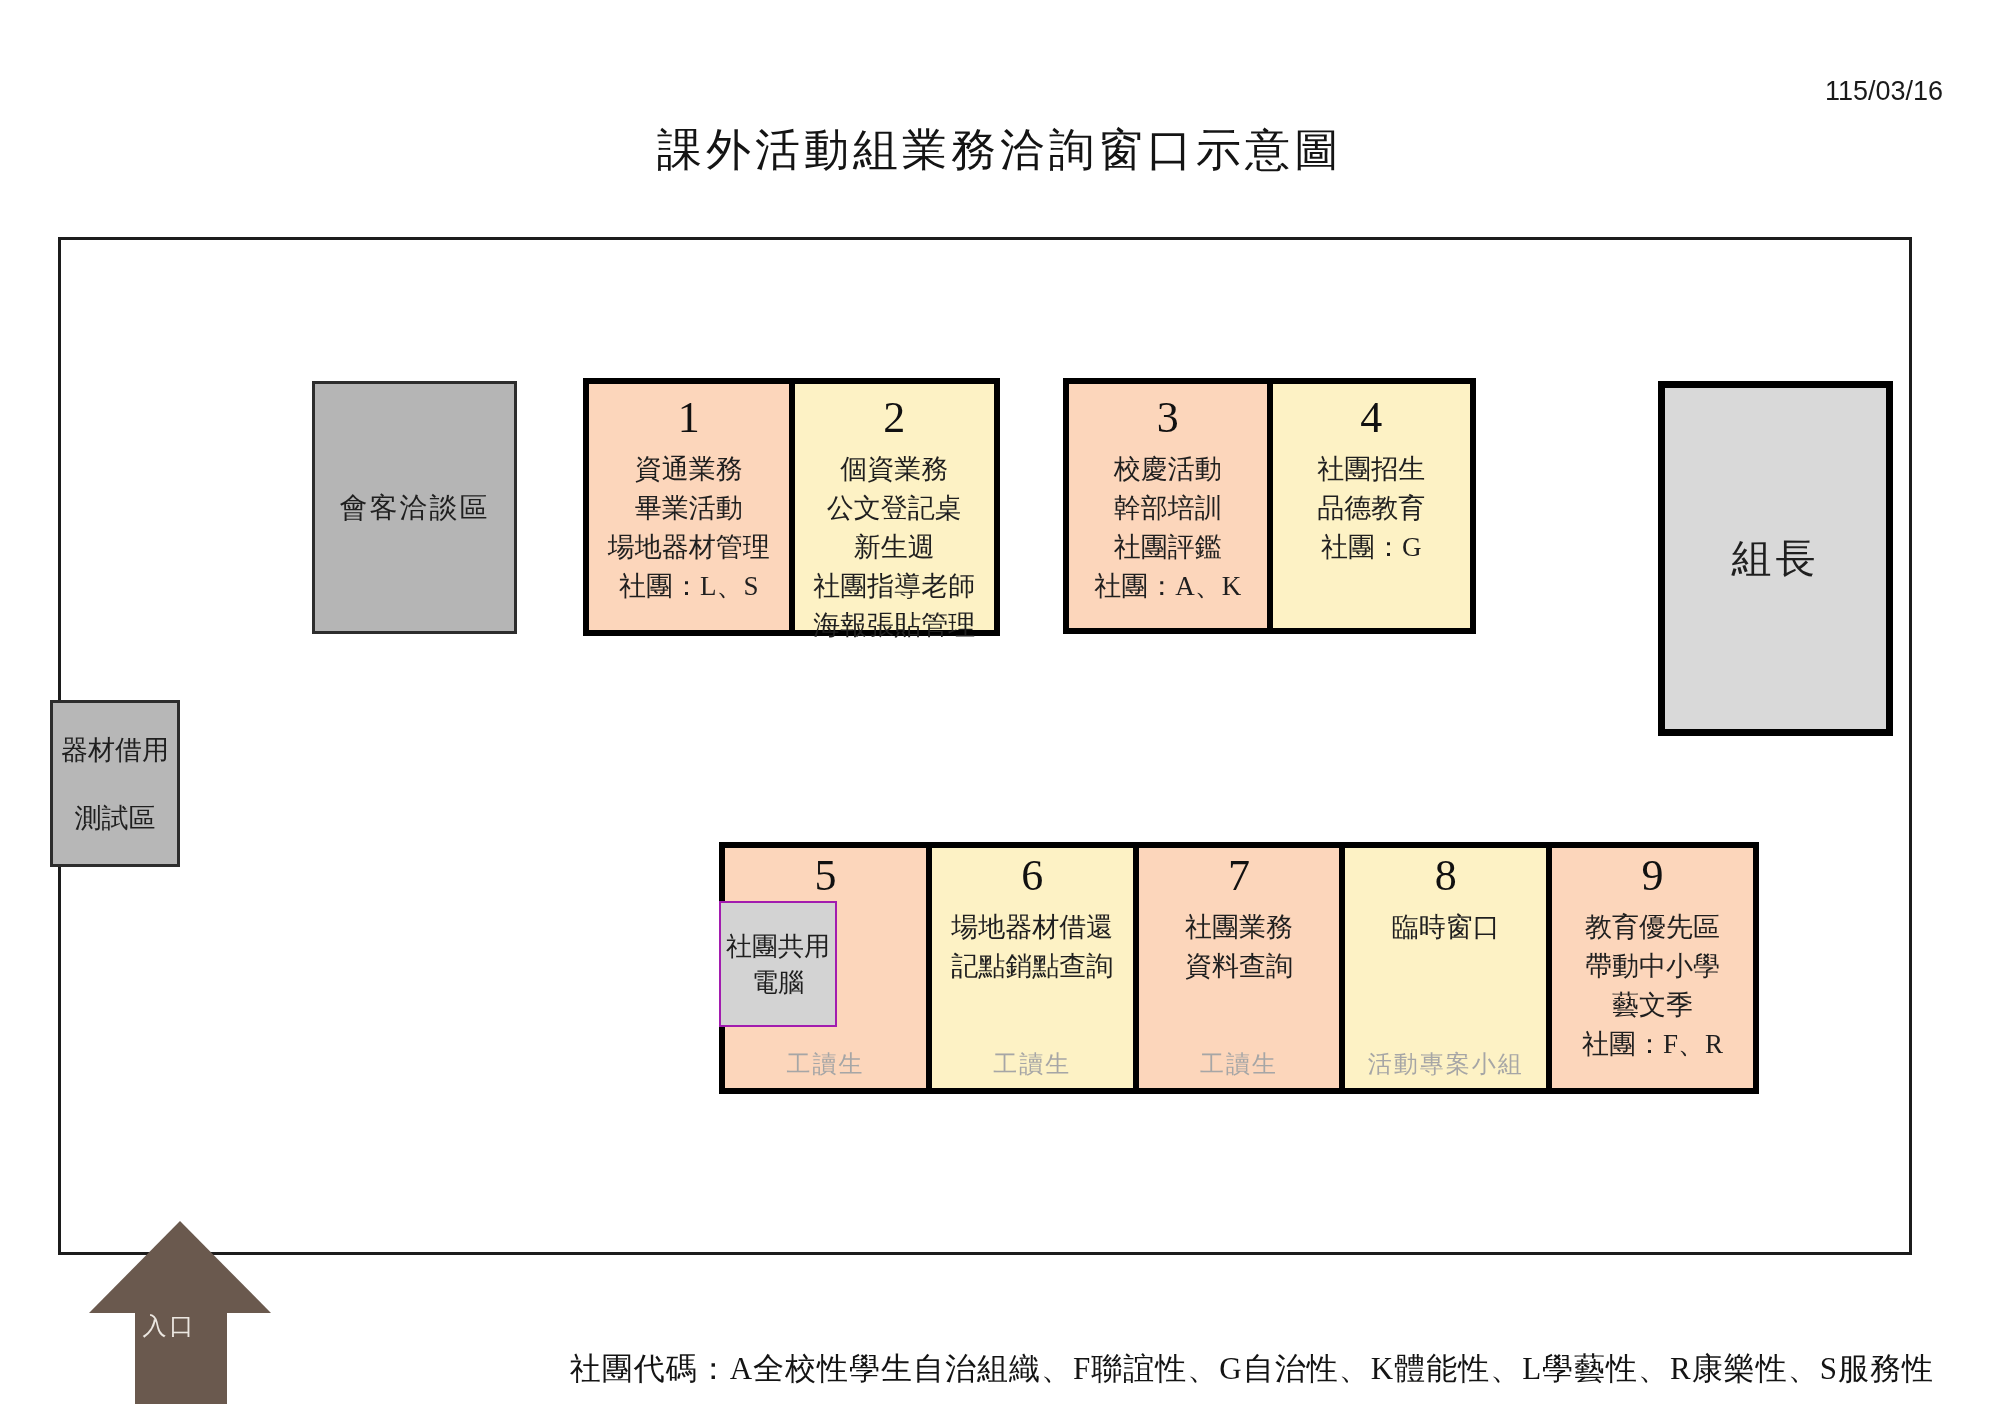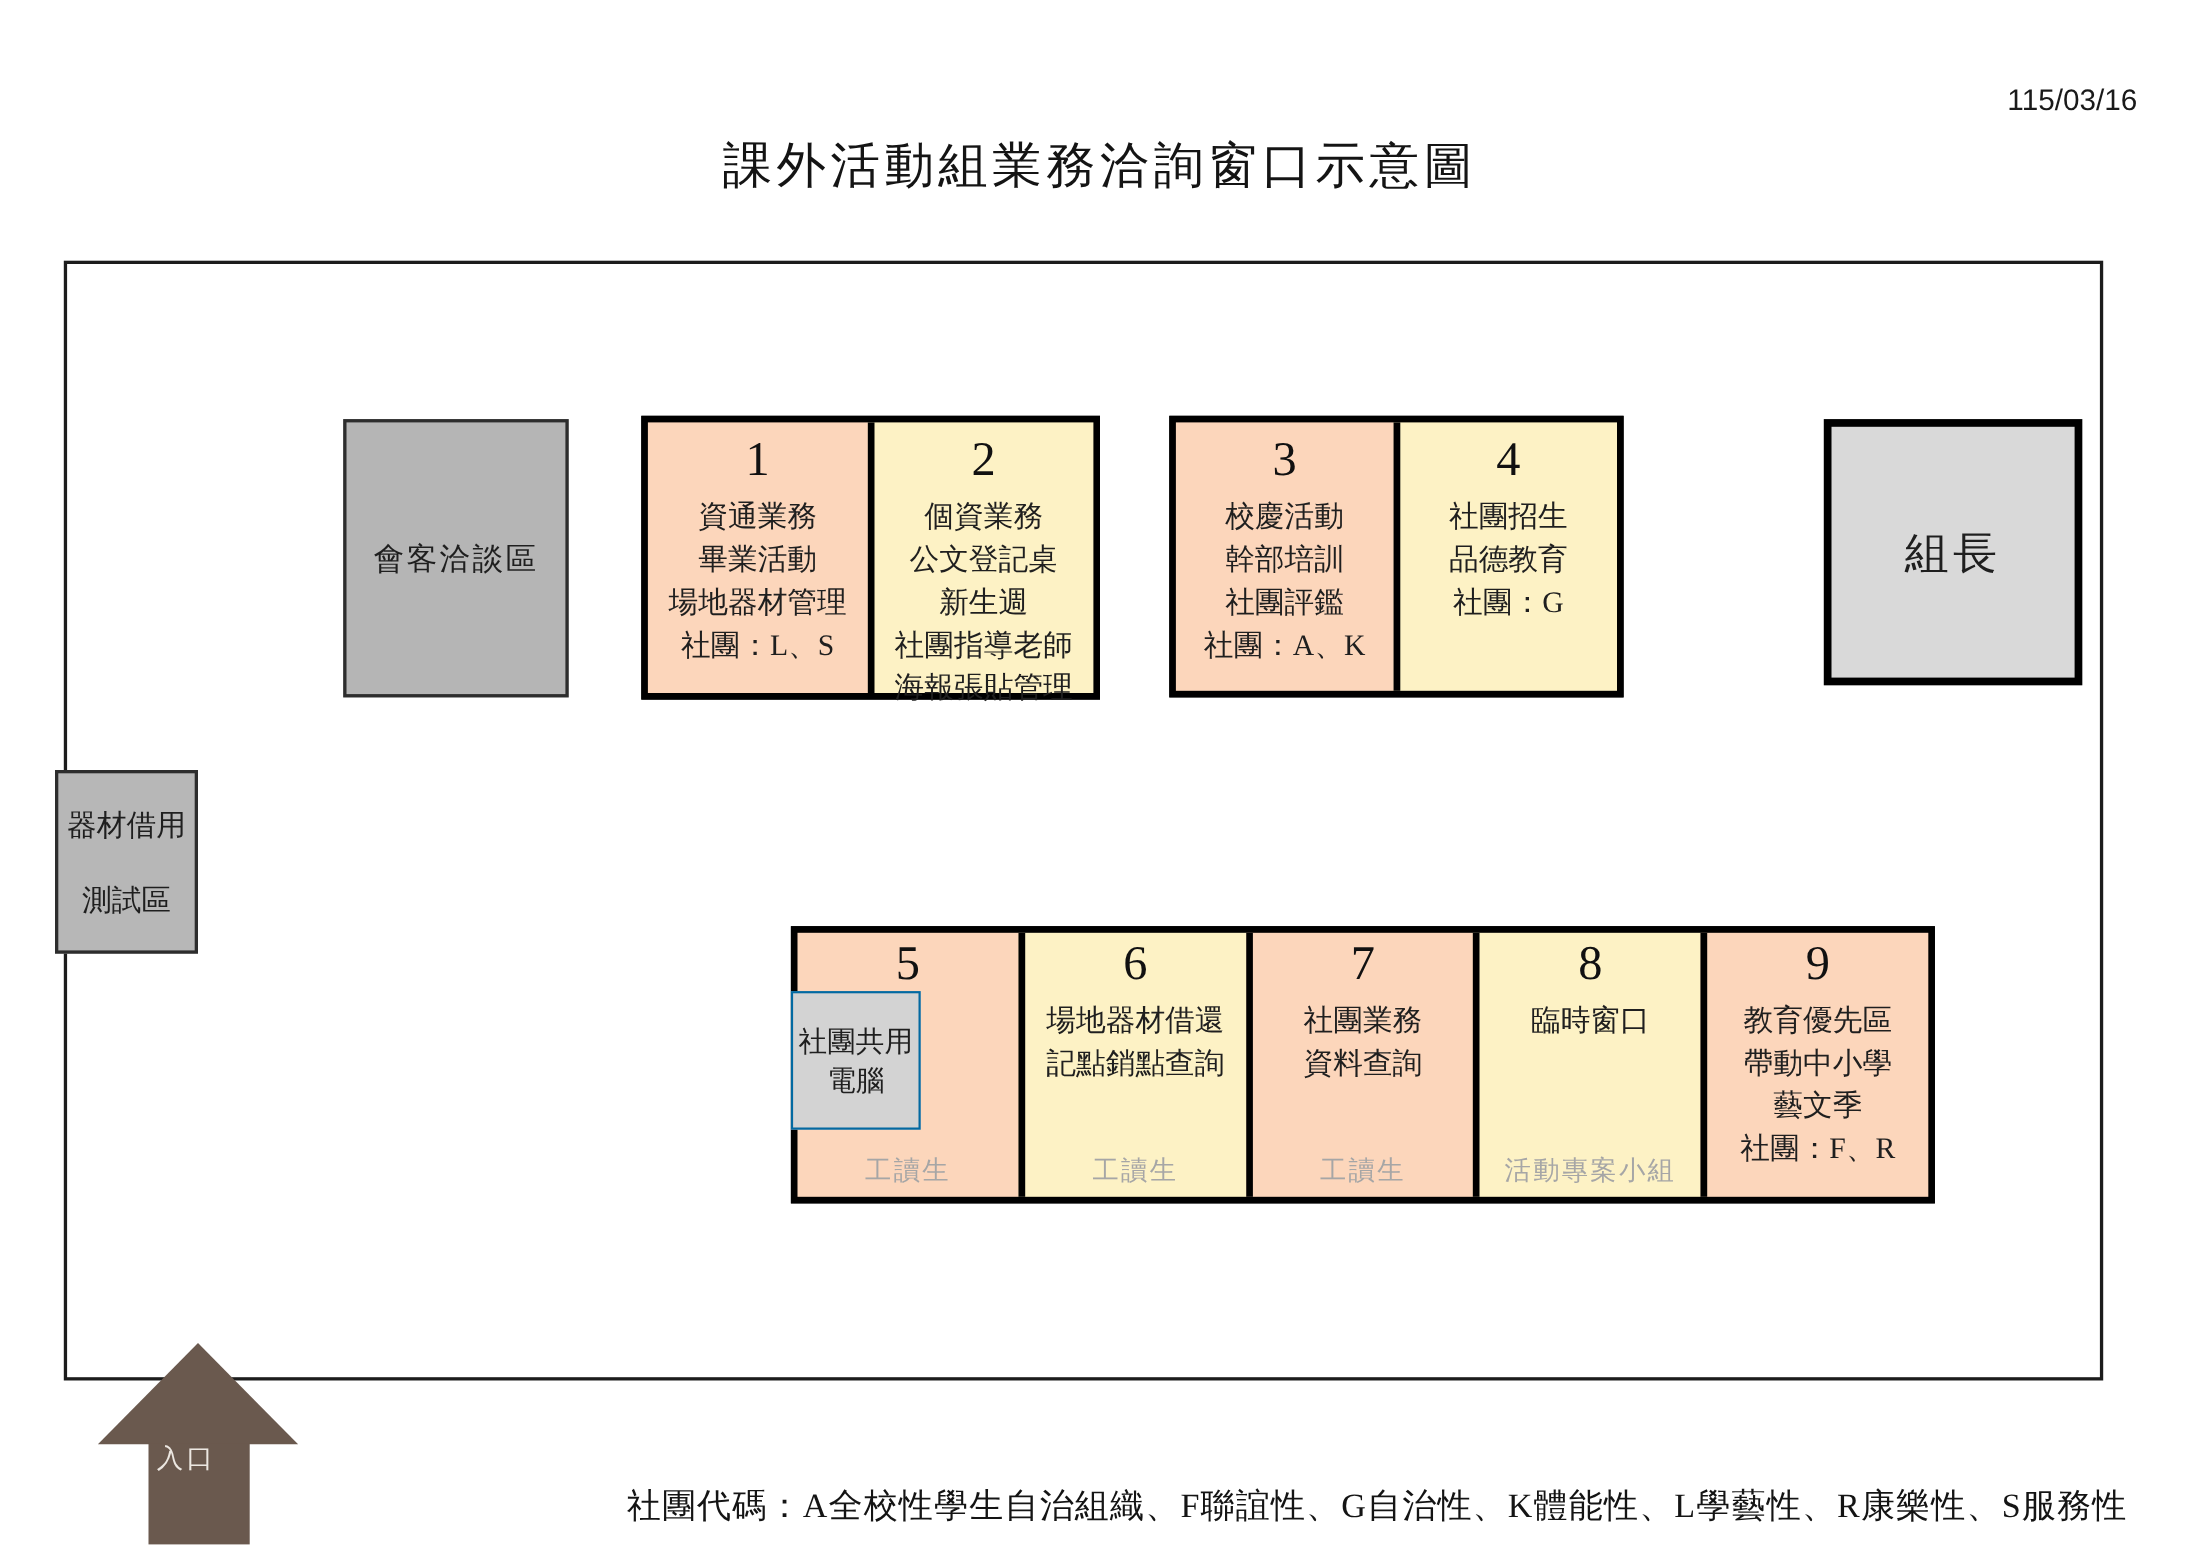--- a/index.html
+++ b/index.html
@@ -22,21 +22,21 @@
   }
   
   .gray-area {
     position:absolute; box-sizing:border-box; border:3px solid #2d2d2d;
     display:flex; flex-direction:column; align-items:center; justify-content:center;
     text-align:center;
   }
   .meeting { left:312px; top:345px; width:205px; height:253px; background:#b5b5b5; font-size:28px; letter-spacing:2px; }
   .equip   { left:50px;  top:664px; width:130px; height:167px; background:#b7b7b7; font-size:27px; line-height:40px; z-index:3;gap:28px; }
   .chief {
-    position:absolute; left:1658px; top:345px; width:235px; height:242px;
+    position:absolute; left:1658px; top:345px; width:235px; height:355px;
     background:#d9d9d9; border:7px solid #000; box-sizing:border-box;
     display:flex; align-items:center; justify-content:center;
     font-size:40px; letter-spacing:4px; z-index:2;
   }
   
   .group {
     position:absolute; border:6px solid #000; box-sizing:border-box;
     display:flex; z-index:2; background:#000;
   }
   .g12 { left:583px; top:342px; width:417px; height:258px; }
@@ -57,21 +57,21 @@
   .lines {
     margin-top:8px; font-size:27px; line-height:39px; color:#1f1f1f;
     font-family:"Liberation Serif","Liberation Sans",serif;
   }
   .staff {
     position:absolute; left:0; right:0; bottom:8px; text-align:center;
     font-size:24px; color:#a6a6a6; letter-spacing:2px;
   }
   .computer {
     position:absolute; left:-6px; top:53px; width:118px; height:126px;
-    background:#d3d3d3; border:2px solid #0369a1; box-sizing:border-box;
+    background:#d3d3d3; border:2px solid #a21caf; box-sizing:border-box;
     display:flex; flex-direction:column; align-items:center; justify-content:center;
     font-size:26px; line-height:36px; z-index:1;
   }
   
   .arrow-head {
     position:absolute; left:89px; top:1185px; width:0; height:0; z-index:4;
     border-left:91px solid transparent; border-right:91px solid transparent;
     border-bottom:92px solid #6a594e;
   }
   .arrow-shaft {

